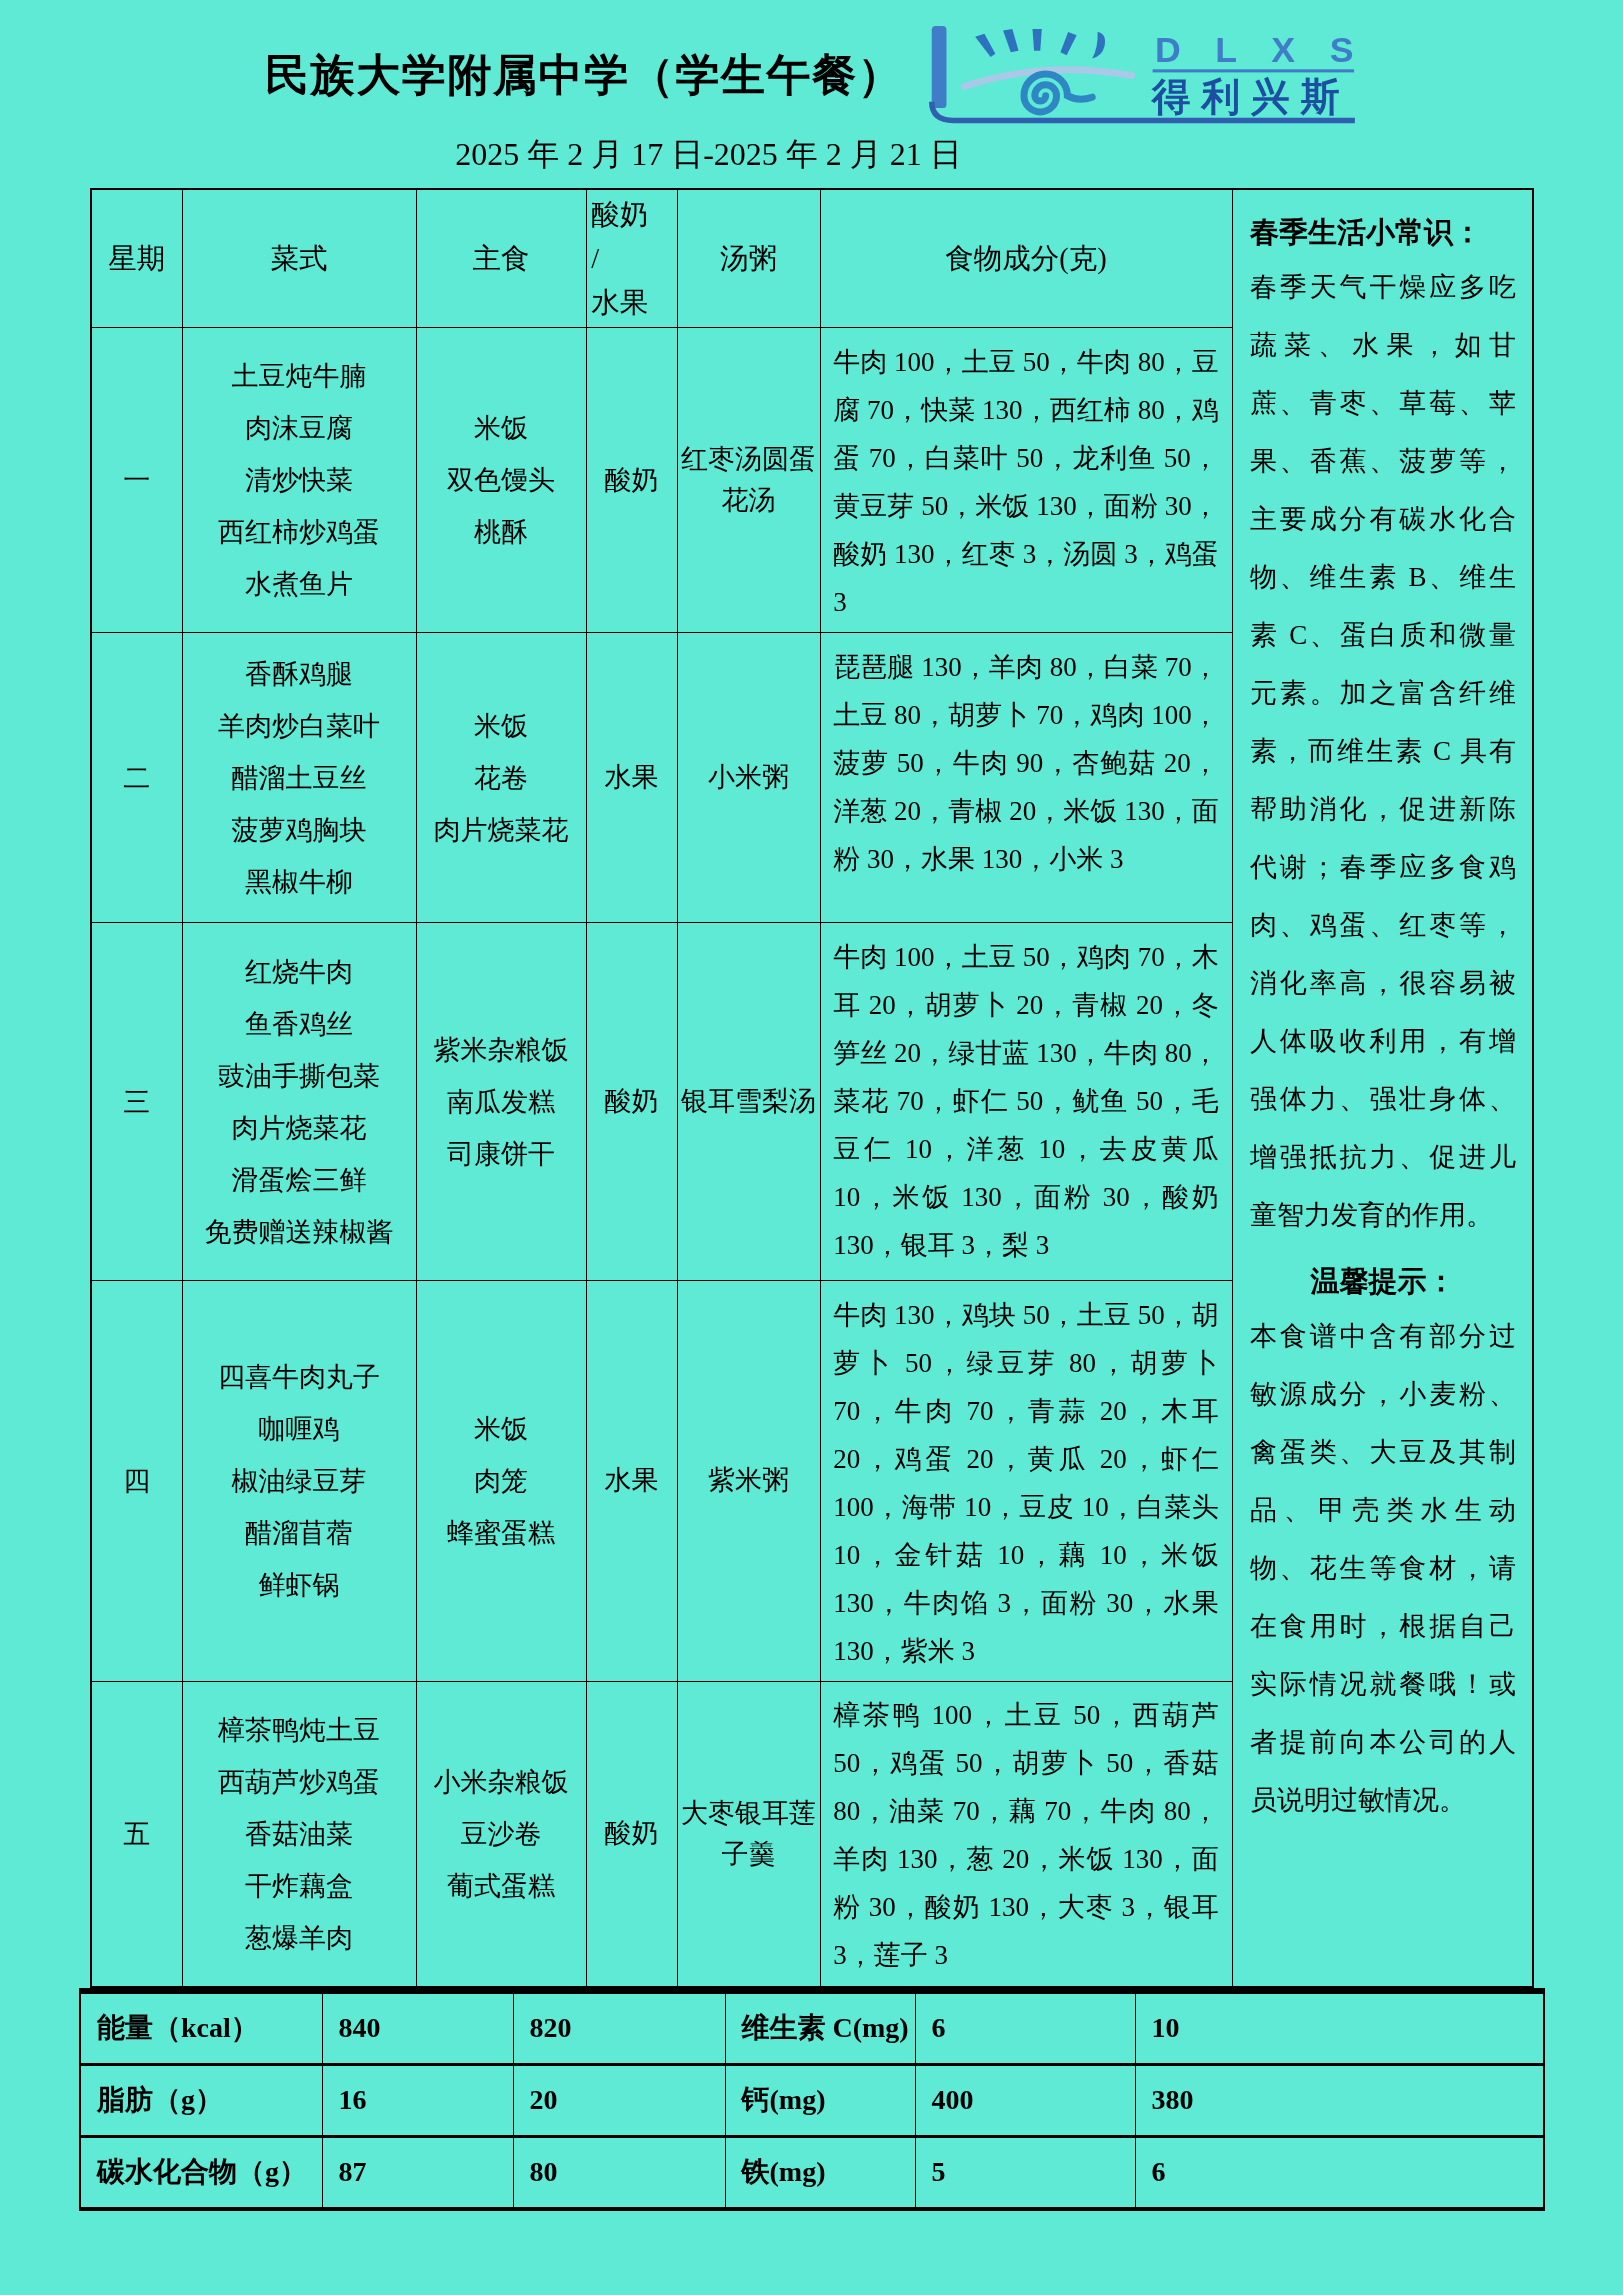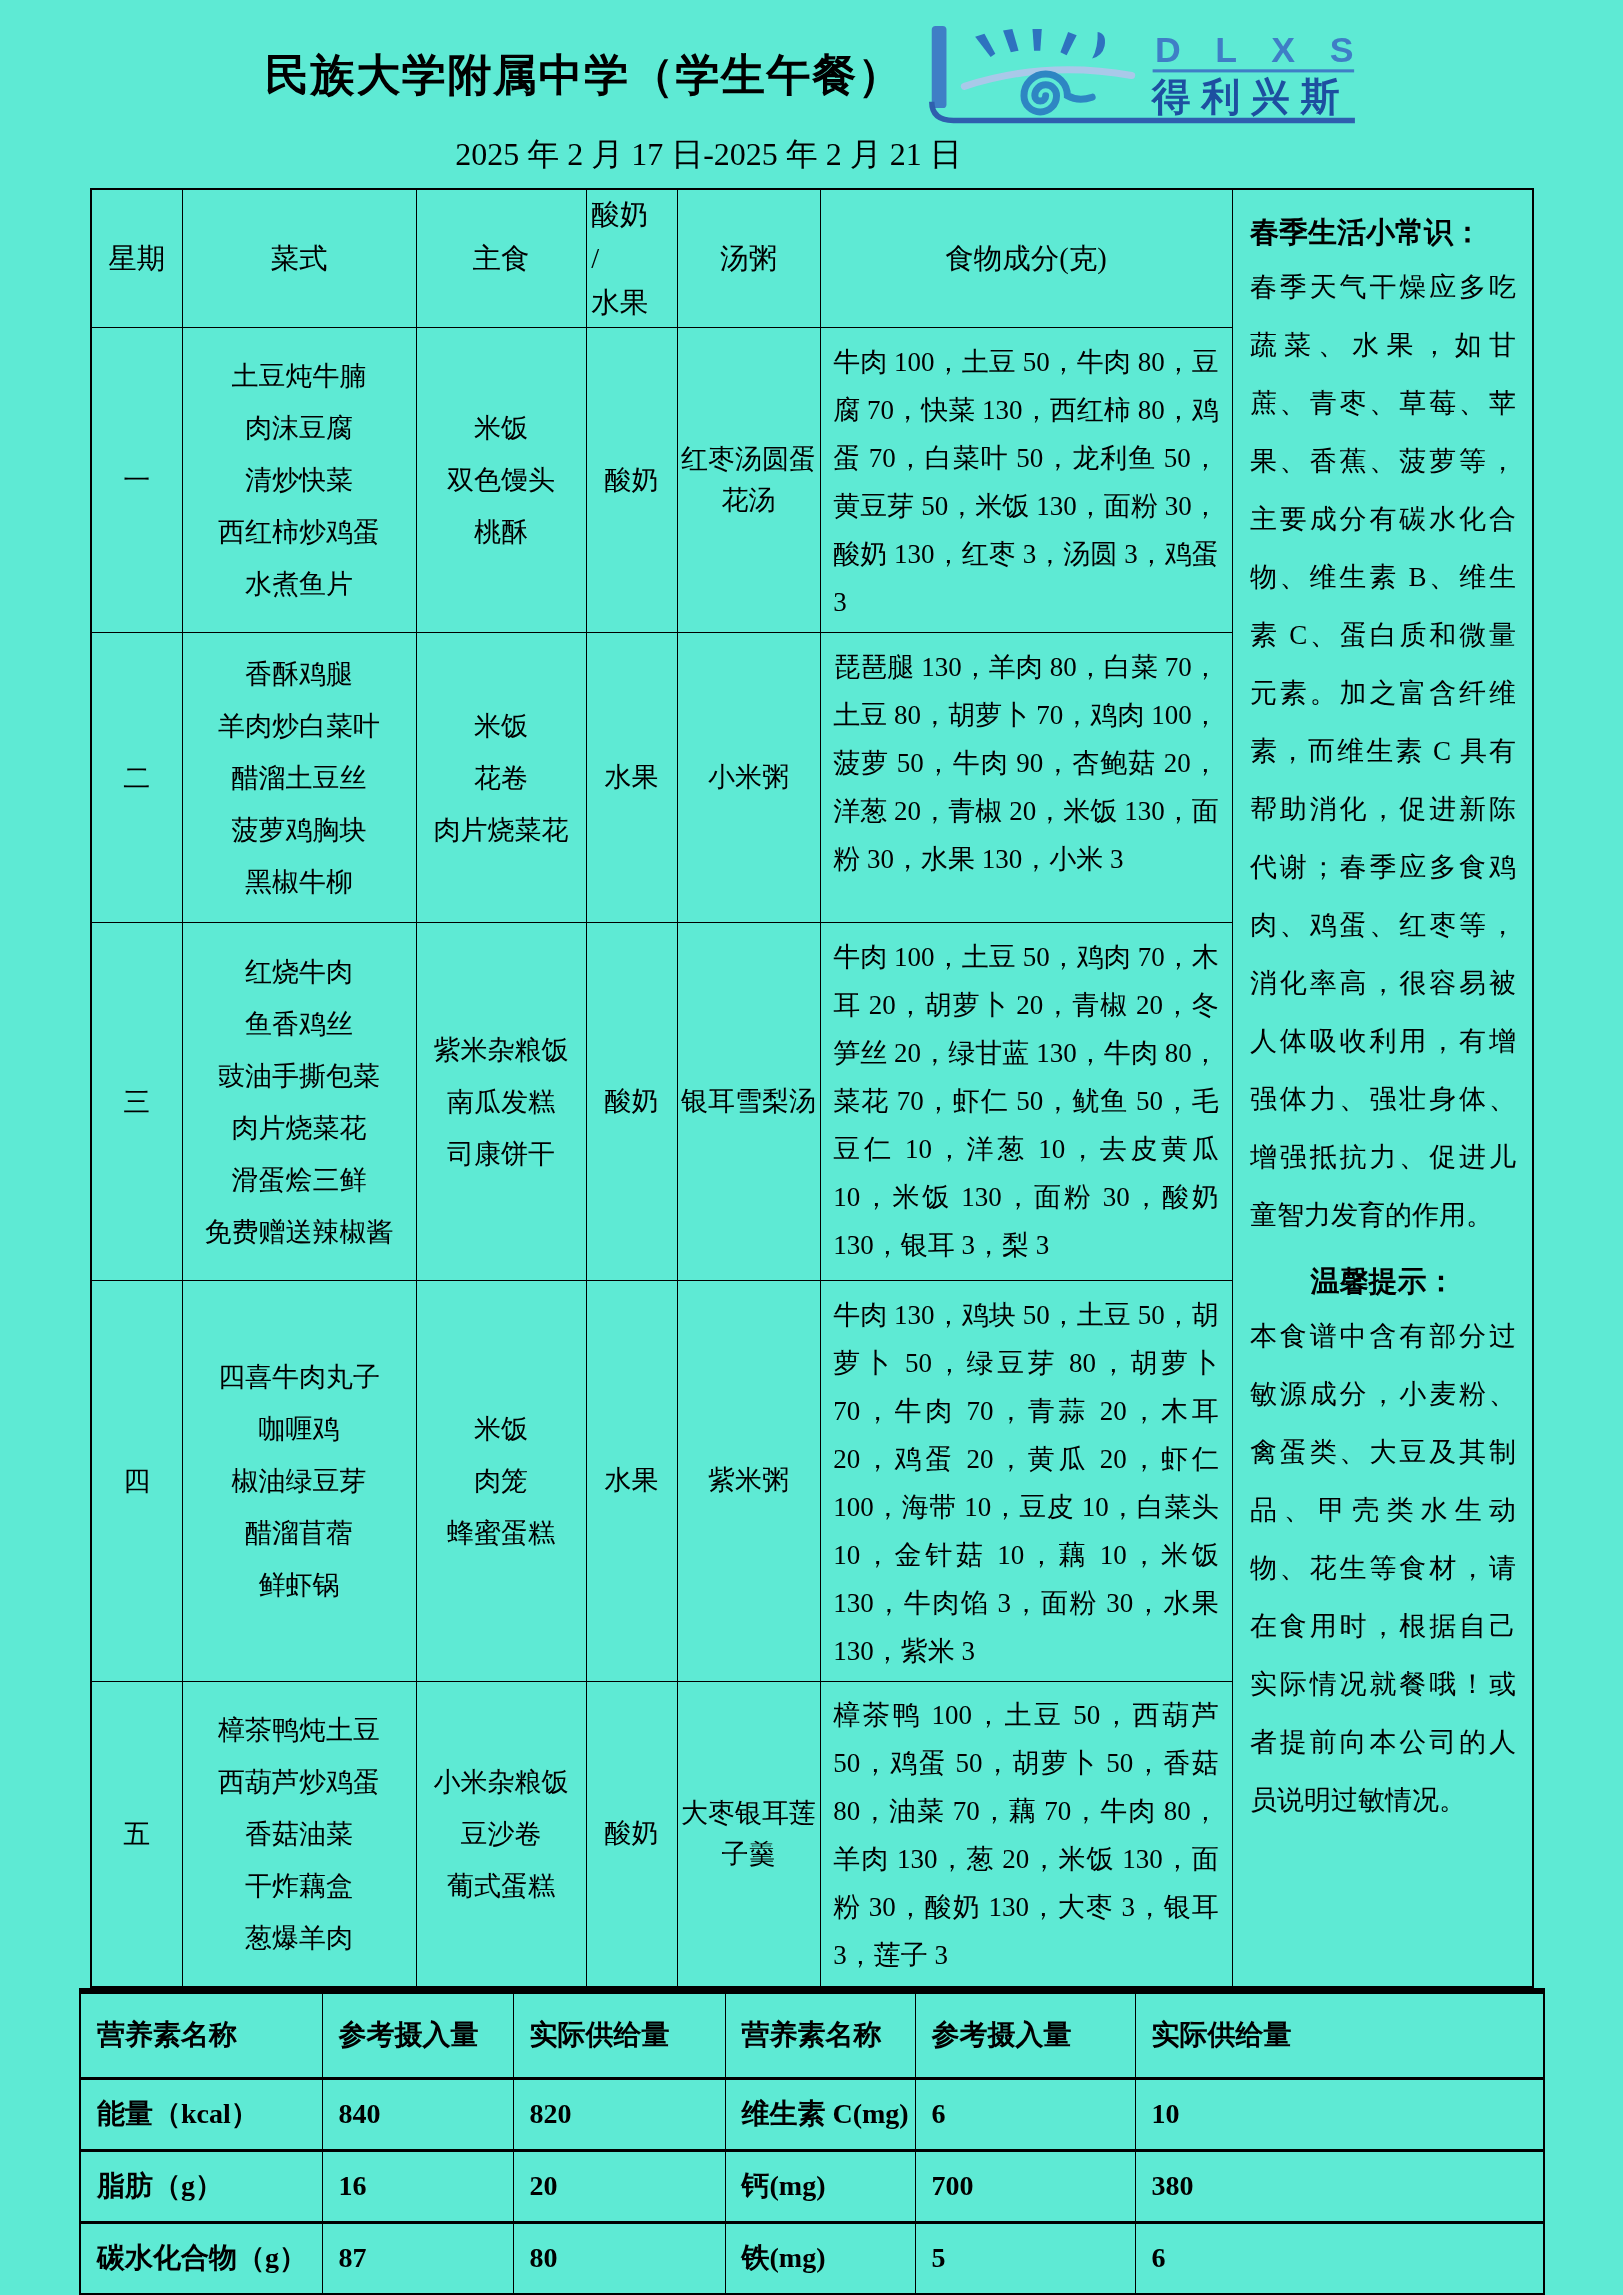--- a/index.html
+++ b/index.html
@@ -202,42 +202,34 @@
   <table class="nutrition-table">
     <colgroup>
       <col style="width:242px">
         <col style="width:191px">
         <col style="width:212px">
       <col style="width:190px">
         <col style="width:220px">
         <col style="width:409px">
     </colgroup>
     <tbody id="nutrition-body">
-      <tr>
-        <th>营养素名称</th>
-        <th>参考摄入量</th>
-        <th>实际供给量</th>
-        <th>营养素名称</th>
-        <th>参考摄入量</th>
-        <th>实际供给量</th>
-      </tr>
     <tr class="nutrition-row">
           <td class="nut-name">能量（kcal）</td>
           <td class="nut-val">840</td>
           <td class="nut-val">820</td>
           <td class="nut-name">维生素 C(mg)</td>
           <td class="nut-val">6</td>
           <td class="nut-val">10</td>
         </tr>
         <tr class="nutrition-row">
           <td class="nut-name">脂肪（g）</td>
           <td class="nut-val">16</td>
           <td class="nut-val">20</td>
           <td class="nut-name">钙(mg)</td>
-          <td class="nut-val">700</td>
+          <td class="nut-val">400</td>
           <td class="nut-val">380</td>
         </tr>
         <tr class="nutrition-row">
           <td class="nut-name">碳水化合物（g）</td>
           <td class="nut-val">87</td>
           <td class="nut-val">80</td>
           <td class="nut-name">铁(mg)</td>
           <td class="nut-val">5</td>
           <td class="nut-val">6</td>
         </tr>

